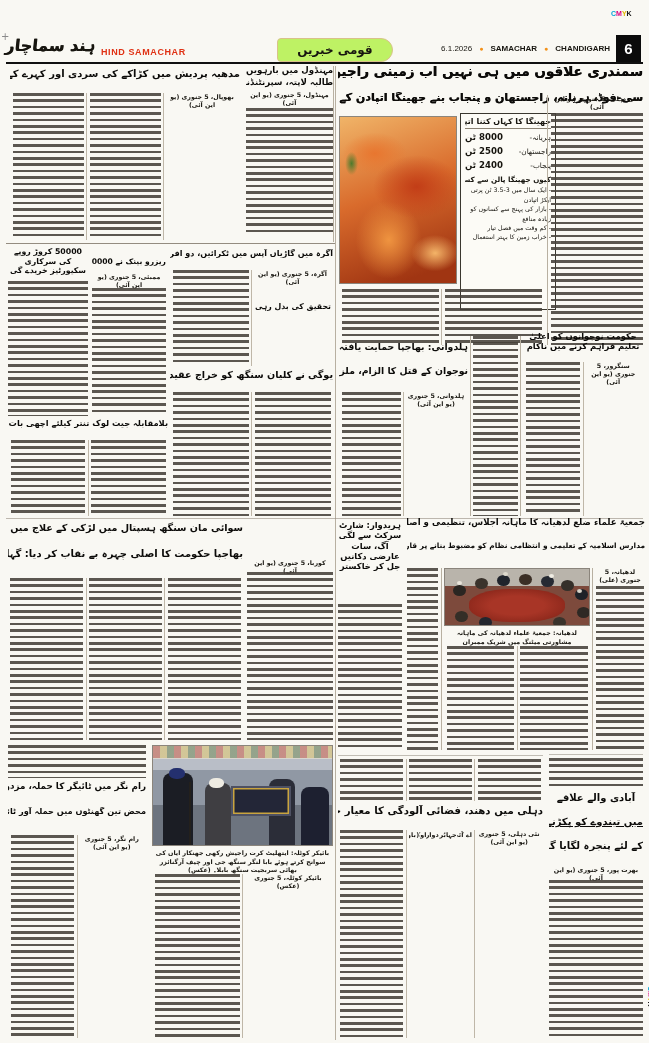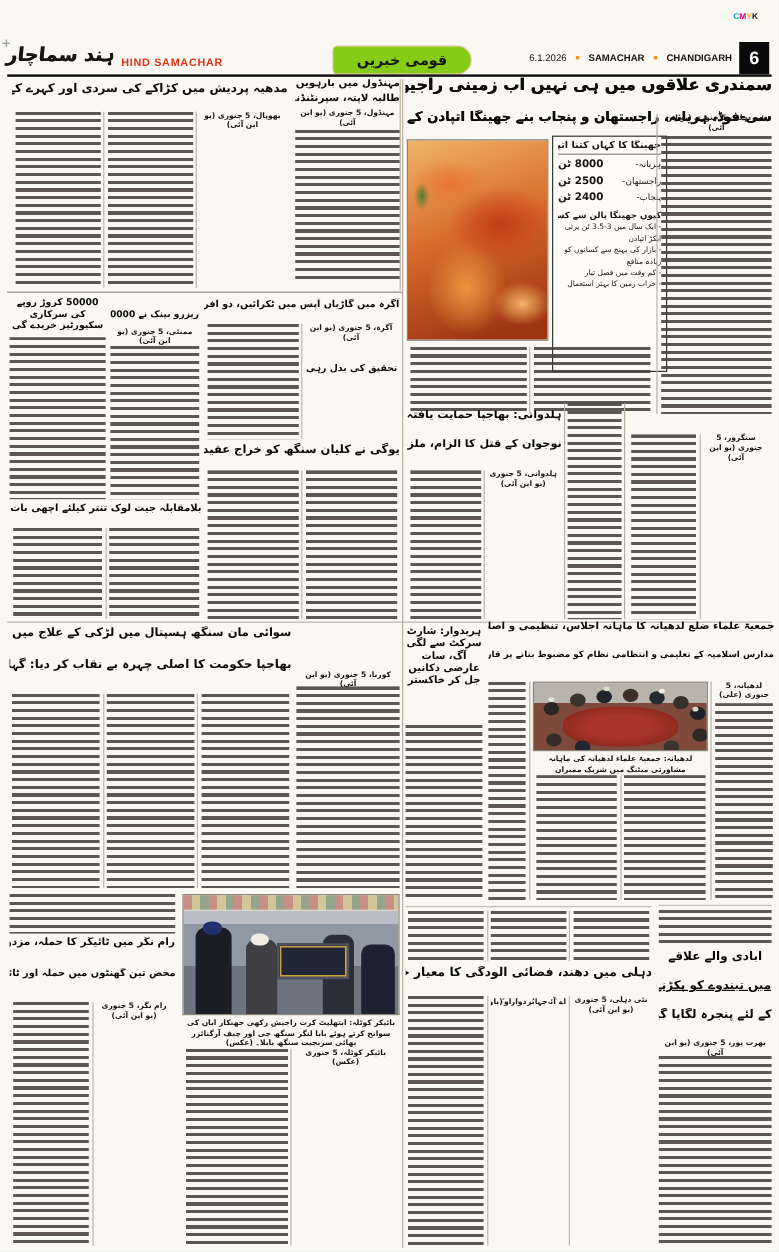--- a/index.html
+++ b/index.html
@@ -15,21 +15,21 @@
   .sim{background-image:repeating-linear-gradient(to bottom,#46413a 0,#46413a 2.6px,rgba(0,0,0,0) 2.6px,rgba(0,0,0,0) 6.4px);opacity:.88;}
   .grow{flex:1;}
   .cols{display:flex;direction:rtl;align-items:stretch;}
   .c{display:flex;flex-direction:row;flex:1;border-left:1px solid #bfb7a8;padding:0 2.5px;min-width:0;}
   .c:last-child{border-left:none;}
   .dl{font-size:6.3px;font-weight:700;text-align:center;line-height:1.25;margin-bottom:2px;direction:rtl;}
   .cap{font-size:6.3px;font-weight:700;text-align:center;line-height:1.35;direction:rtl;}
   .vline{background:#b8b0a1;width:1px;}
   .hline{background:#948c80;height:1px;}
   
-  .badge{background:#84cc16;border:1px solid #d9c289;border-radius:4px 12px 12px 4px;
+  .badge{background:#bef264;border:1px solid #d9c289;border-radius:4px 12px 12px 4px;
          display:flex;align-items:center;justify-content:center;font-weight:700;font-size:12px;}
   .pagebox{background:#0b0b0b;color:#fff;display:flex;align-items:center;justify-content:center;
            font:700 15px "Liberation Sans",sans-serif;}
   .daterow{display:flex;align-items:center;justify-content:flex-end;gap:7px;font-size:8px;}
   .dot{color:#f39119;font-size:7px;line-height:1;}
   
   .infobox{border:1.3px solid #3a372f;background:#fcfbf6;padding:3px 4px;display:flex;flex-direction:column;direction:rtl;}
   .infobox .t{font-size:8px;font-weight:700;text-align:center;border-bottom:1px solid #8a8274;padding-bottom:2px;margin-bottom:2px;white-space:nowrap;overflow:hidden;}
   .irow{display:flex;justify-content:space-between;align-items:baseline;font-size:7.3px;line-height:1.6;}
   .irow .v{font-weight:700;font-size:8.6px;}
@@ -189,20 +189,21 @@
       </div>
     <div class="c">
         <div class="sim grow"></div>
       </div>
   </div>
 
   <div class="abs vline" style="left:470px;top:336px;height:180px;"></div>
   <div class="abs sim" style="left:473px;top:336px;width:45px;height:180px;"></div>
   <div class="abs vline" style="left:520px;top:336px;height:180px;"></div>
 
+  <div class="abs hlw rtl" style="left:523px;top:331px;width:120px;height:28px;font-size:8.4px;">حکومت نوجوانوں کو اعلیٰ تعلیم فراہم کرنے میں ناکام</div>
   <div class="abs cols" style="left:523px;top:362px;width:120px;height:154px;">
     <div class="c">
         <div class="dl">سنگرور، 5 جنوری (یو این آئی)</div>
         <div class="sim grow"></div>
       </div>
     <div class="c">
         <div class="sim grow"></div>
       </div>
   </div>
 

